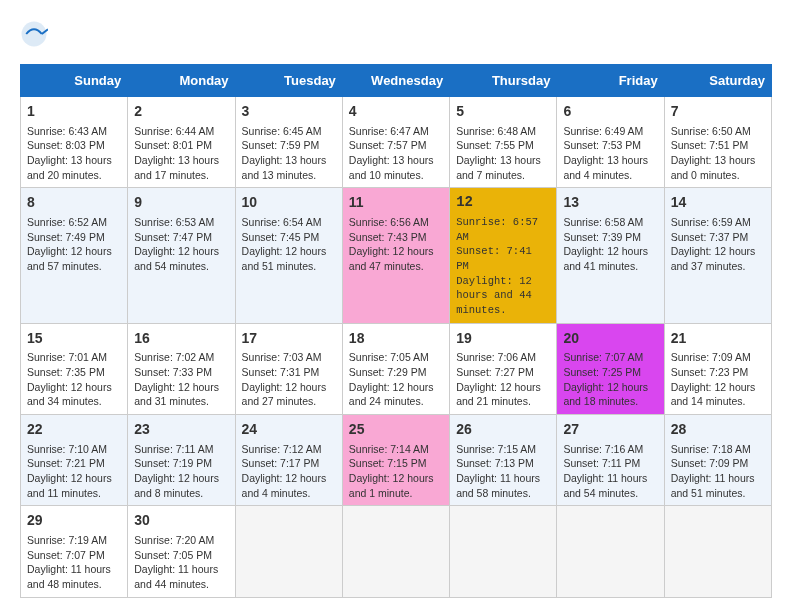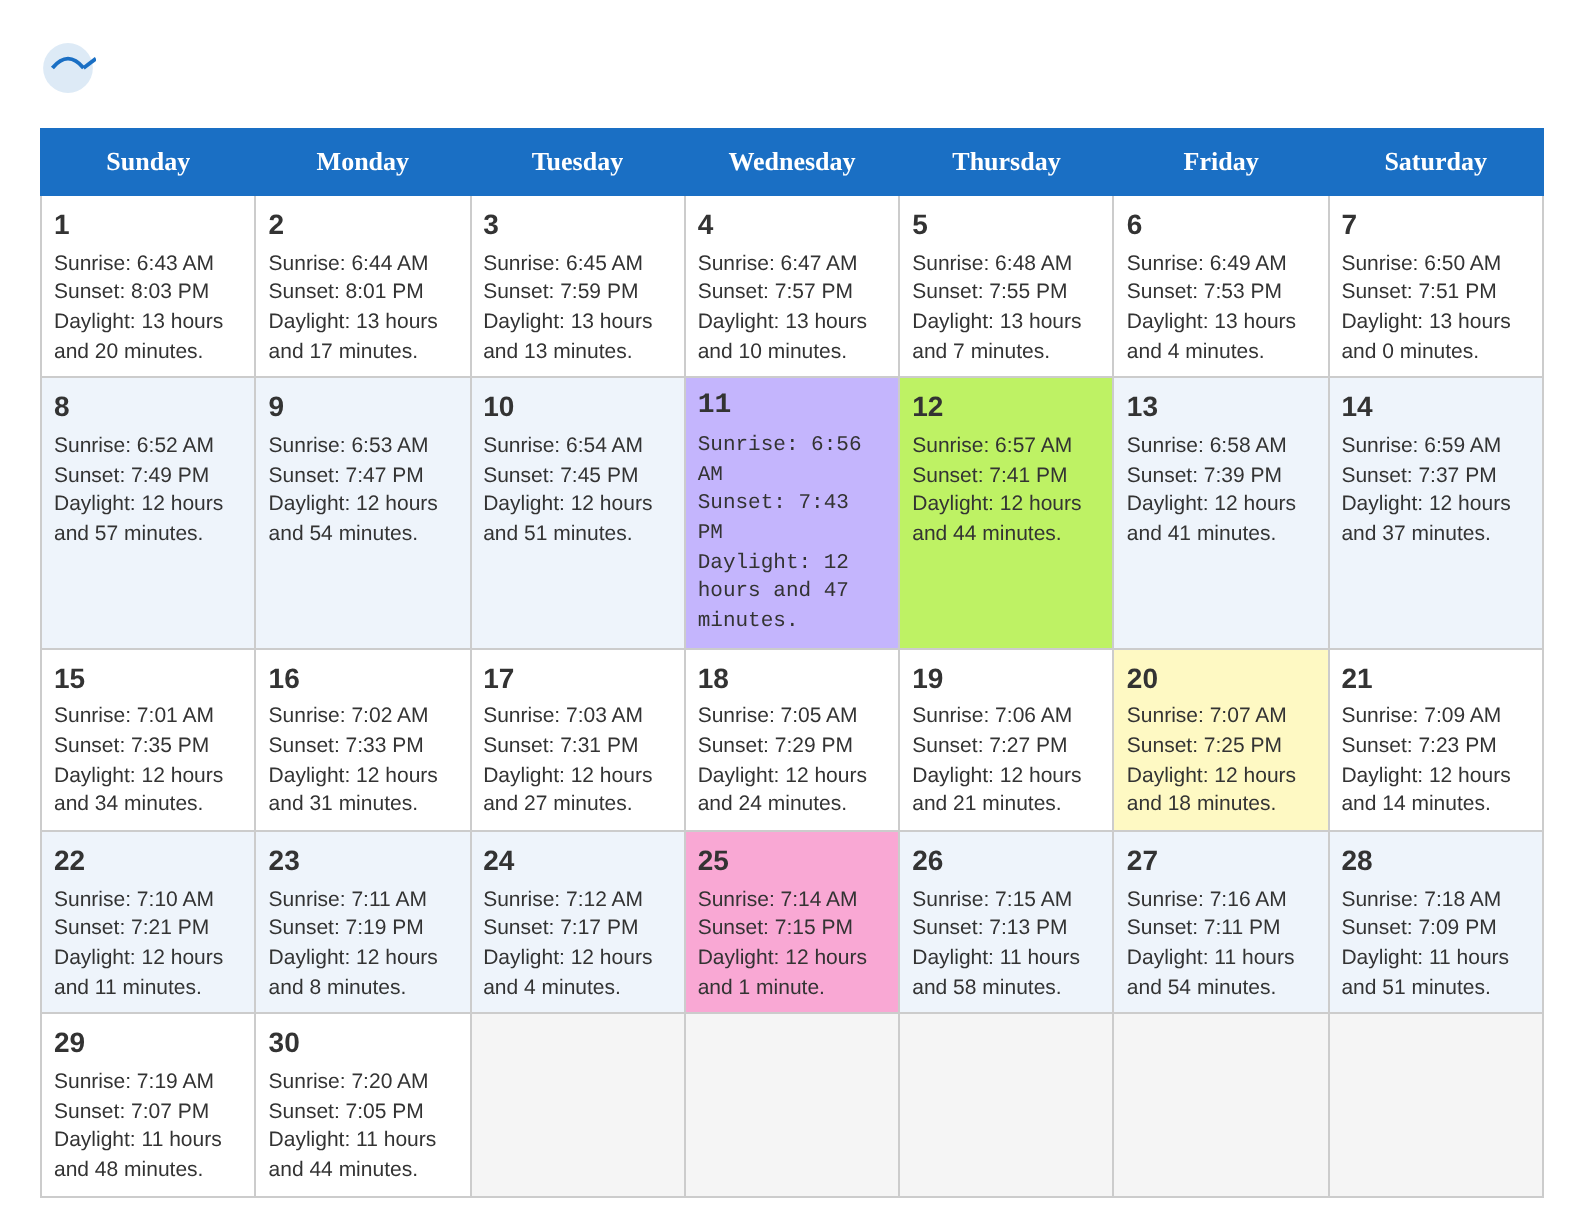--- a/index.html
+++ b/index.html
@@ -38,26 +38,25 @@
       color: #555;
     }
     table {
       width: 100%;
       border-collapse: collapse;
       table-layout: fixed;
     }
     th {
       background-color: #1a6fc4;
       color: white;
-      text-align: center;
+      text-align: right;
       padding: 8px 6px;
       font-size: 13px;
       font-weight: bold;
       border: 1px solid #1a6fc4;
-      font-family: Liberation Serif, serif;
     }
     td {
       vertical-align: top;
       border: 1px solid #ccc;
       padding: 5px 6px;
       font-size: 10.5px;
       color: #333;
       line-height: 1.4;
       height: 90px;
     }
@@ -119,32 +118,32 @@
         <td style="background-color: rgb(255, 255, 255);"><span class="day-num">3</span><span>Sunrise: 6:45 AM</span><br><span>Sunset: 7:59 PM</span><br><span>Daylight: 13 hours and 13 minutes.</span></td>
         <td style="background-color: rgb(255, 255, 255);"><span class="day-num">4</span><span>Sunrise: 6:47 AM</span><br><span>Sunset: 7:57 PM</span><br><span>Daylight: 13 hours and 10 minutes.</span></td>
         <td style="background-color: rgb(255, 255, 255);"><span class="day-num">5</span><span>Sunrise: 6:48 AM</span><br><span>Sunset: 7:55 PM</span><br><span>Daylight: 13 hours and 7 minutes.</span></td>
         <td style="background-color: rgb(255, 255, 255);"><span class="day-num">6</span><span>Sunrise: 6:49 AM</span><br><span>Sunset: 7:53 PM</span><br><span>Daylight: 13 hours and 4 minutes.</span></td>
         <td style="background-color: rgb(255, 255, 255);"><span class="day-num">7</span><span>Sunrise: 6:50 AM</span><br><span>Sunset: 7:51 PM</span><br><span>Daylight: 13 hours and 0 minutes.</span></td>
       </tr>
       <tr>
         <td style="background-color: rgb(238, 244, 251);"><span class="day-num">8</span><span>Sunrise: 6:52 AM</span><br><span>Sunset: 7:49 PM</span><br><span>Daylight: 12 hours and 57 minutes.</span></td>
         <td style="background-color: rgb(238, 244, 251);"><span class="day-num">9</span><span>Sunrise: 6:53 AM</span><br><span>Sunset: 7:47 PM</span><br><span>Daylight: 12 hours and 54 minutes.</span></td>
         <td style="background-color: rgb(238, 244, 251);"><span class="day-num">10</span><span>Sunrise: 6:54 AM</span><br><span>Sunset: 7:45 PM</span><br><span>Daylight: 12 hours and 51 minutes.</span></td>
-        <td style="background-color: #c4b5fd; font-family: Liberation Mono, monospace;"><span class="day-num">11</span><span>Sunrise: 6:56 AM</span><br><span>Sunset: 7:43 PM</span><br><span>Daylight: 12 hours and 47 minutes.</span></td>
-        <td style="background-color: #bef264;"><span class="day-num">12</span><span>Sunrise: 6:57 AM</span><br><span>Sunset: 7:41 PM</span><br><span>Daylight: 12 hours and 44 minutes.</span></td>
+        <td style="background-color: #f9a8d4;"><span class="day-num">11</span><span>Sunrise: 6:56 AM</span><br><span>Sunset: 7:43 PM</span><br><span>Daylight: 12 hours and 47 minutes.</span></td>
+        <td style="background-color: #eab308; font-family: Liberation Mono, monospace;"><span class="day-num">12</span><span>Sunrise: 6:57 AM</span><br><span>Sunset: 7:41 PM</span><br><span>Daylight: 12 hours and 44 minutes.</span></td>
         <td style="background-color: rgb(238, 244, 251);"><span class="day-num">13</span><span>Sunrise: 6:58 AM</span><br><span>Sunset: 7:39 PM</span><br><span>Daylight: 12 hours and 41 minutes.</span></td>
         <td style="background-color: rgb(238, 244, 251);"><span class="day-num">14</span><span>Sunrise: 6:59 AM</span><br><span>Sunset: 7:37 PM</span><br><span>Daylight: 12 hours and 37 minutes.</span></td>
       </tr>
       <tr>
         <td style="background-color: rgb(255, 255, 255);"><span class="day-num">15</span><span>Sunrise: 7:01 AM</span><br><span>Sunset: 7:35 PM</span><br><span>Daylight: 12 hours and 34 minutes.</span></td>
         <td style="background-color: rgb(255, 255, 255);"><span class="day-num">16</span><span>Sunrise: 7:02 AM</span><br><span>Sunset: 7:33 PM</span><br><span>Daylight: 12 hours and 31 minutes.</span></td>
         <td style="background-color: rgb(255, 255, 255);"><span class="day-num">17</span><span>Sunrise: 7:03 AM</span><br><span>Sunset: 7:31 PM</span><br><span>Daylight: 12 hours and 27 minutes.</span></td>
         <td style="background-color: rgb(255, 255, 255); margin-top: 44px;"><span class="day-num">18</span><span>Sunrise: 7:05 AM</span><br><span>Sunset: 7:29 PM</span><br><span>Daylight: 12 hours and 24 minutes.</span></td>
         <td style="background-color: rgb(255, 255, 255);"><span class="day-num">19</span><span>Sunrise: 7:06 AM</span><br><span>Sunset: 7:27 PM</span><br><span>Daylight: 12 hours and 21 minutes.</span></td>
-        <td style="background-color: #fef9c3;"><span class="day-num">20</span><span>Sunrise: 7:07 AM</span><br><span>Sunset: 7:25 PM</span><br><span>Daylight: 12 hours and 18 minutes.</span></td>
+        <td style="background-color: #d946ef;"><span class="day-num">20</span><span>Sunrise: 7:07 AM</span><br><span>Sunset: 7:25 PM</span><br><span>Daylight: 12 hours and 18 minutes.</span></td>
         <td style="background-color: rgb(255, 255, 255); margin-left: 28px;"><span class="day-num">21</span><span>Sunrise: 7:09 AM</span><br><span>Sunset: 7:23 PM</span><br><span>Daylight: 12 hours and 14 minutes.</span></td>
       </tr>
       <tr>
         <td style="background-color: rgb(238, 244, 251);"><span class="day-num">22</span><span>Sunrise: 7:10 AM</span><br><span>Sunset: 7:21 PM</span><br><span>Daylight: 12 hours and 11 minutes.</span></td>
         <td style="background-color: rgb(238, 244, 251);"><span class="day-num">23</span><span>Sunrise: 7:11 AM</span><br><span>Sunset: 7:19 PM</span><br><span>Daylight: 12 hours and 8 minutes.</span></td>
         <td style="background-color: rgb(238, 244, 251); margin-left: 38px;"><span class="day-num">24</span><span>Sunrise: 7:12 AM</span><br><span>Sunset: 7:17 PM</span><br><span>Daylight: 12 hours and 4 minutes.</span></td>
         <td style="background-color: #f9a8d4;"><span class="day-num">25</span><span>Sunrise: 7:14 AM</span><br><span>Sunset: 7:15 PM</span><br><span>Daylight: 12 hours and 1 minute.</span></td>
         <td style="background-color: rgb(238, 244, 251);"><span class="day-num">26</span><span>Sunrise: 7:15 AM</span><br><span>Sunset: 7:13 PM</span><br><span>Daylight: 11 hours and 58 minutes.</span></td>
         <td style="background-color: rgb(238, 244, 251); margin-left: 16px;"><span class="day-num">27</span><span>Sunrise: 7:16 AM</span><br><span>Sunset: 7:11 PM</span><br><span>Daylight: 11 hours and 54 minutes.</span></td>
         <td style="background-color: rgb(238, 244, 251);"><span class="day-num">28</span><span>Sunrise: 7:18 AM</span><br><span>Sunset: 7:09 PM</span><br><span>Daylight: 11 hours and 51 minutes.</span></td>

